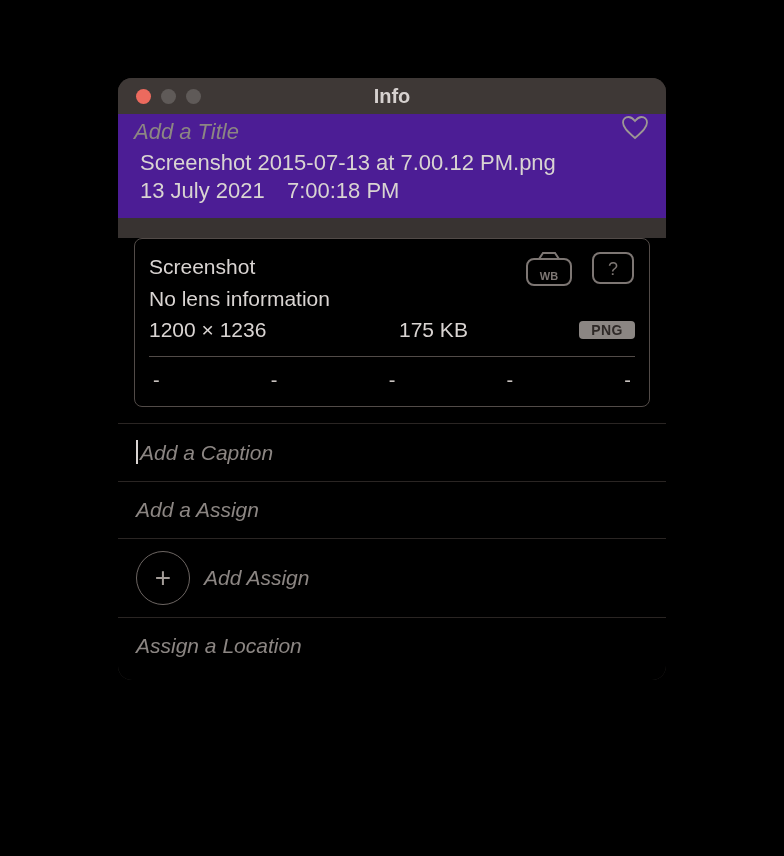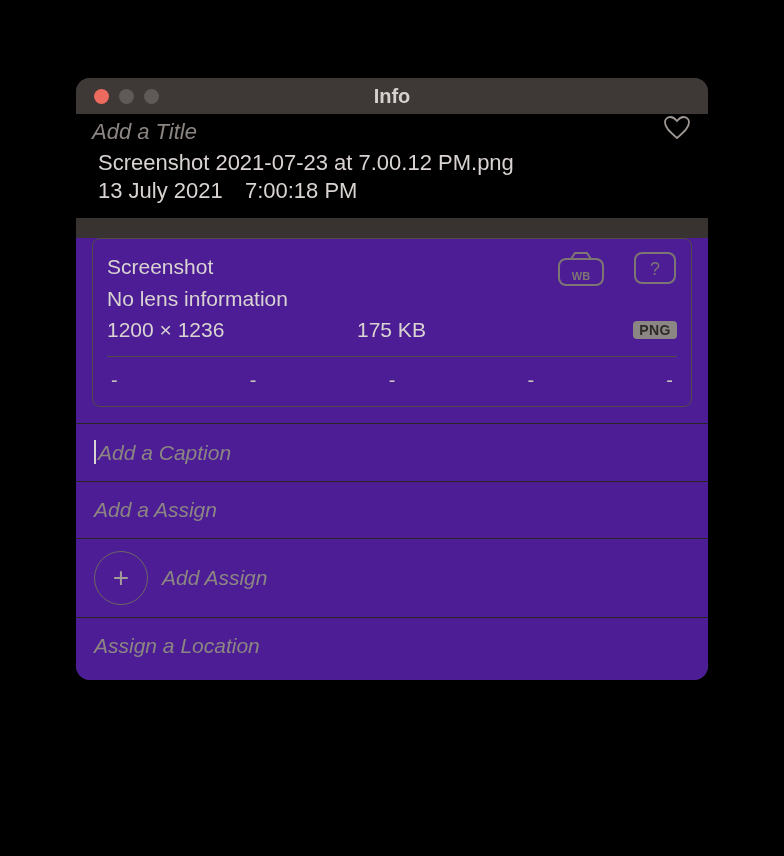--- a/index.html
+++ b/index.html
@@ -7,21 +7,21 @@
     width: 784px;
     height: 856px;
     background: #000;
     font-family: -apple-system, "Helvetica Neue", Arial, sans-serif;
     display: flex;
     align-items: flex-start;
     justify-content: center;
     padding-top: 78px;
   }
   .window {
-    width: 632px;
+    width: 548px;
     background: #383331;
     border-radius: 14px;
     overflow: hidden;
     box-shadow: 0 20px 60px rgba(0,0,0,0.6);
     color: #d9d4d2;
   }
   .titlebar {
     height: 36px;
     display: flex;
     align-items: center;
@@ -34,21 +34,21 @@
   .title {
     flex: 1;
     text-align: center;
     font-size: 20px;
     font-weight: 600;
     color: #d6d1cf;
   }
 
   .header {
     padding: 4px 16px 14px 16px;
-    background: #000000;
+    background: #4c1d95;
     position: relative;
   }
   .title-field {
     font-size: 22px;
     font-style: italic;
     color: #8c8683;
     line-height: 1.3;
   }
   .filename {
     font-size: 22px;
@@ -62,49 +62,49 @@
     font-weight: 500;
     padding-left: 6px;
   }
   .datetime span + span { margin-left: 16px; }
   .heart {
     position: absolute;
     right: 18px;
     top: 2px;
   }
 
-  .content { background: #4c1d95; }
+  .content { background: #000000; }
 
   .camera-box {
     margin: 20px 16px 0 16px;
     border: 1px solid #524b48;
     border-radius: 8px;
     padding: 12px 14px 0 14px;
     position: relative;
   }
   .camera-top {
     display: flex;
     align-items: flex-start;
     justify-content: space-between;
   }
   .camera-left { font-size: 21px; line-height: 1.5; color: #d9d4d2; }
-  .camera-icons { display: flex; gap: 28px; }
+  .camera-icons { display: flex; gap: 18px; }
   .dims-row {
     display: flex;
     align-items: center;
     margin-top: 4px;
   }
   .dims { font-size: 21px; color: #d9d4d2; width: 250px; }
   .filesize { font-size: 21px; color: #d9d4d2; flex: 1; }
   .fmt-badge {
     background: #8b8683;
     color: #2e2927;
     font-size: 14px;
     font-weight: 700;
-    padding: 1px 6px;
+    padding: 1px 12px;
     border-radius: 4px;
     letter-spacing: 0.5px;
   }
   .dash-row {
     border-top: 1px solid #524b48;
     margin-top: 14px;
     display: flex;
     justify-content: space-between;
     padding: 12px 4px 14px 4px;
     font-size: 20px;
@@ -154,21 +154,21 @@
     <div class="traffic">
       <div class="dot" style="background:#ec6a5e"></div>
       <div class="dot" style="background:#5f5a58"></div>
       <div class="dot" style="background:#5f5a58"></div>
     </div>
     <div class="title">Info</div>
   </div>
 
   <div class="header">
     <div class="title-field">Add a Title</div>
-    <div class="filename">Screenshot 2021-07-23 at 7.00.12 PM.png</div>
+    <div class="filename">Screenshot 2015-07-13 at 7.00.12 PM.png</div>
     <div class="datetime">
       <span>13 July 2021</span>
       <span>7:00:18 PM</span>
     </div>
     <span class="heart">
       <svg width="26" height="24" viewBox="0 0 26 24">
         <path d="M13 22 C 5 15 1 11 1 6.5 C1 3 3.5 1 6.5 1 C 9 1 11 2.5 13 5 C 15 2.5 17 1 19.5 1 C 22.5 1 25 3 25 6.5 C 25 11 21 15 13 22 Z" fill="none" stroke="#9d9794" stroke-width="1.8"></path>
       </svg>
     </span>
   </div>

